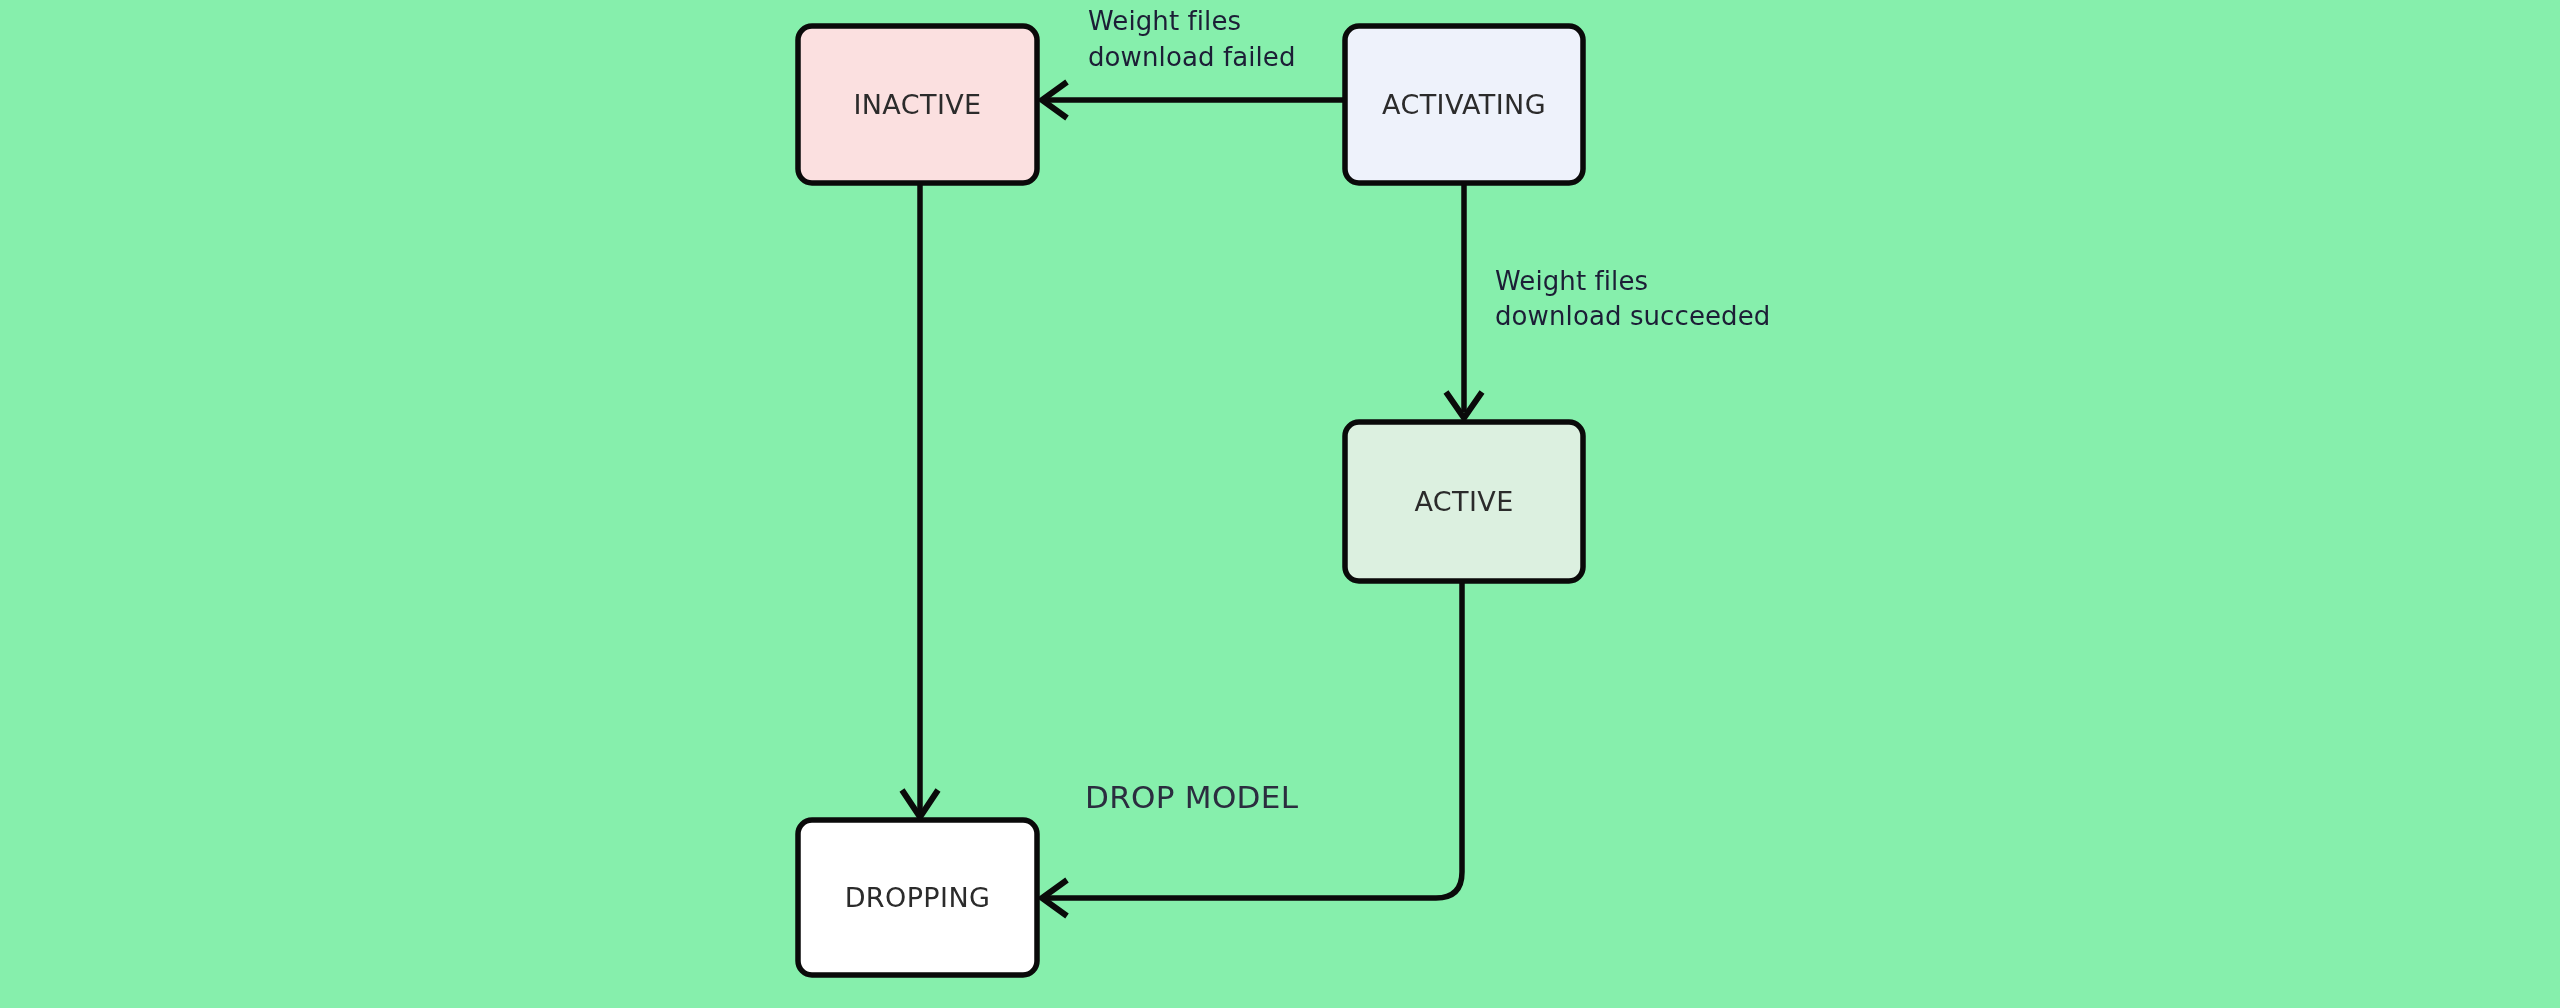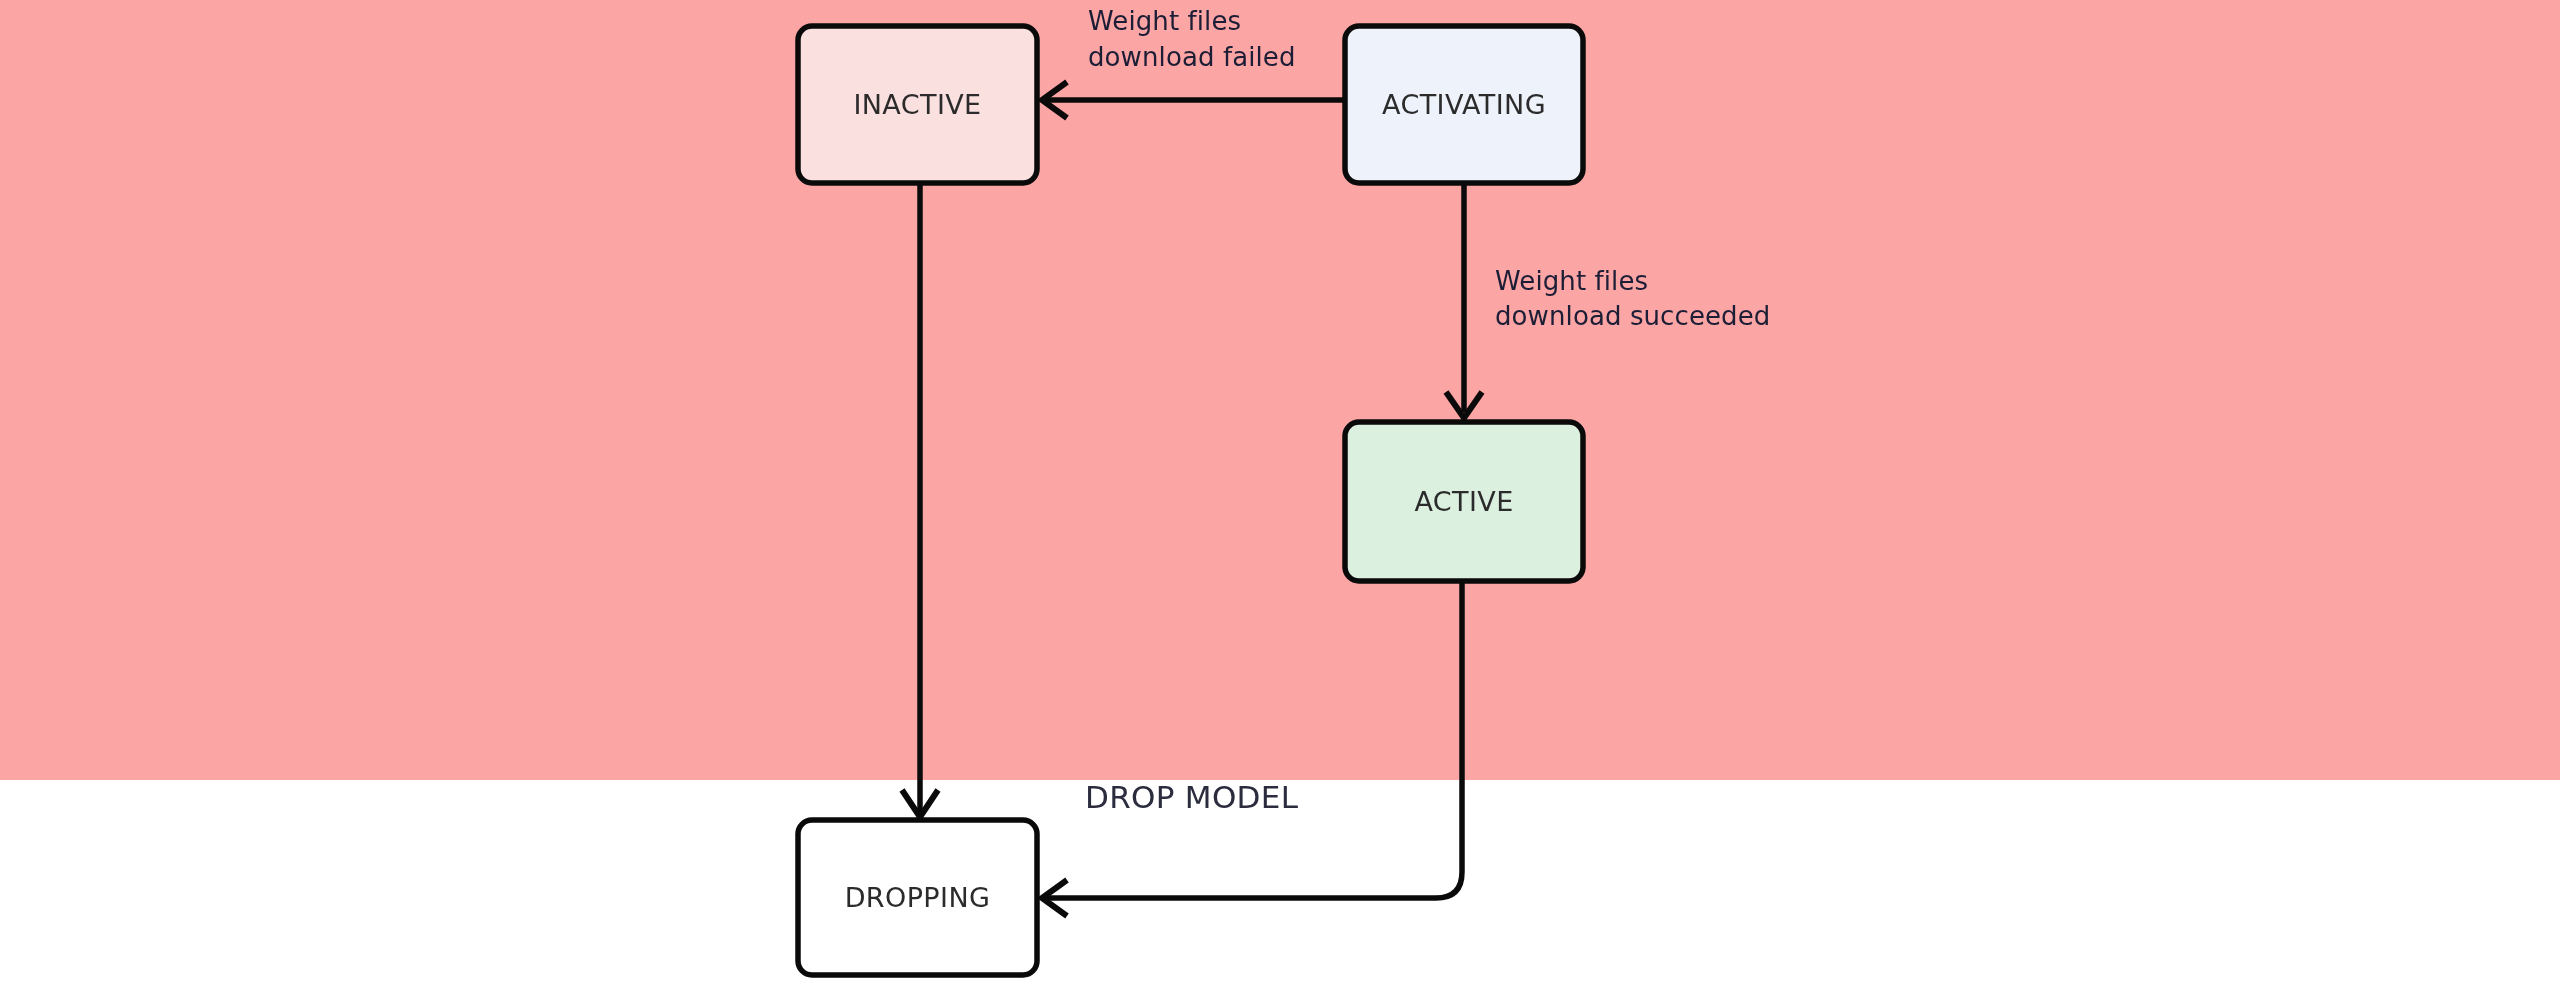--- a/index.html
+++ b/index.html
@@ -10,22 +10,22 @@
   }
   body {
     width: 2560px;
     height: 1008px;
     overflow: hidden;
     font-family: "DejaVu Sans", "Liberation Sans", sans-serif;
   }
   #diagram-root {
     position: relative;
     width: 2560px;
-    height: 780px;
-    background: #fca5a5;
+    height: 1008px;
+    background: #86efac;
   }
   svg#state-diagram {
     display: block;
     width: 2560px;
     height: 1008px;
   }
   .node-shape {
     stroke: #0a0a0a;
     stroke-width: 5.5;
     stroke-linejoin: round;

